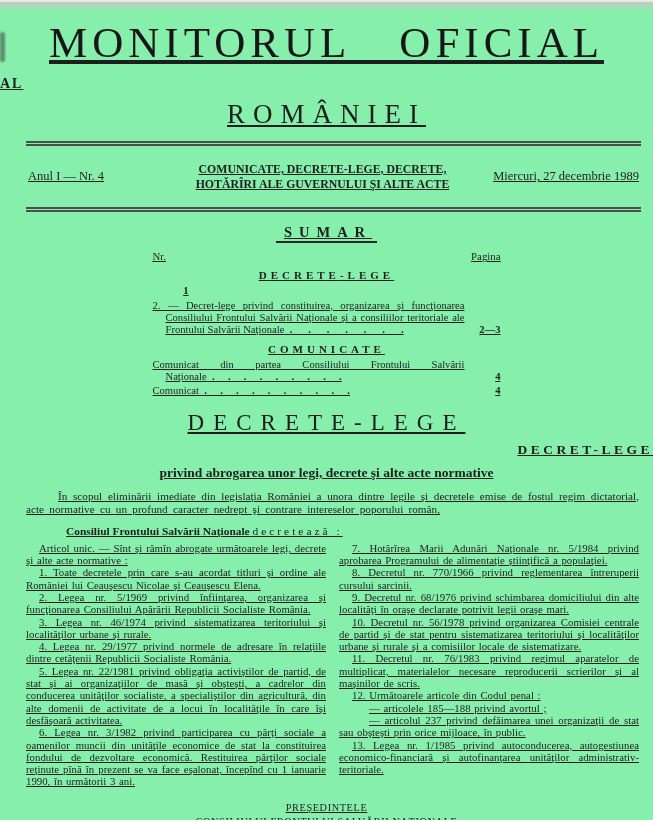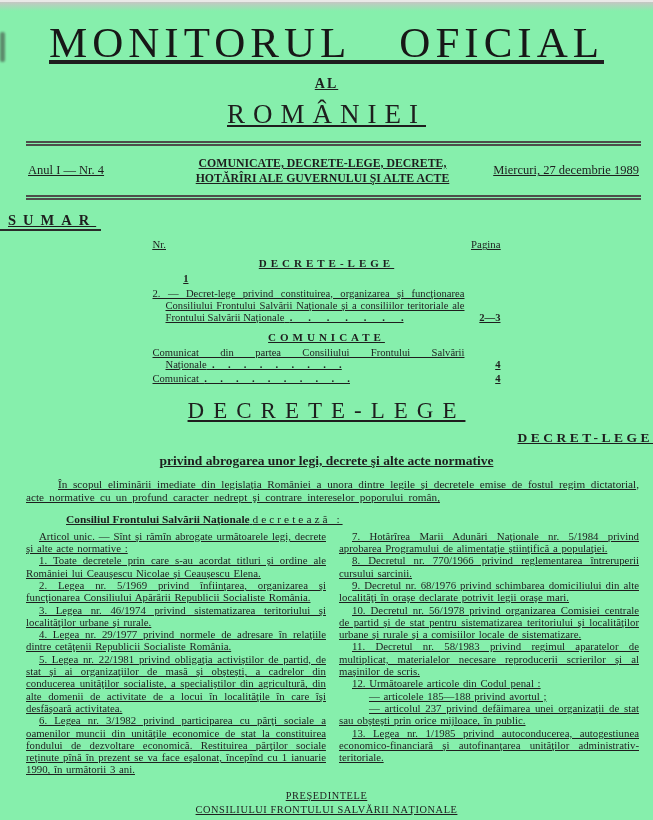--- a/index.html
+++ b/index.html
@@ -11,31 +11,31 @@
     text-decoration:underline;
   }
   .scan-top { position:absolute; top:0; left:0; width:653px; height:9px;
     background:linear-gradient(#c6c6c4, rgba(255,255,255,0)); }
   .scan-smudge { position:absolute; top:30px; left:0; width:5px; height:30px;
     background:#3a3a38; filter:blur(1.2px); opacity:.55; border-radius:2px; }
 
   
   .m-title { text-align:center; margin:16px 8px 0 8px; font-size:43px;
     letter-spacing:5px; word-spacing:34px; font-weight:normal; color:#171717; }
-  .m-al { text-align:center; margin-top:9px; font-size:14px; font-weight:bold; letter-spacing:2px; }
+  .m-al { margin-top:9px; font-size:14px; font-weight:bold; letter-spacing:2px; }
   .m-ro { text-align:center; margin-top:7px; font-size:27px; letter-spacing:8px; }
 
   .band { margin:11px 12px 0 26px; border-top:5px double #4d4d4b;
-    border-bottom:5px double #4d4d4b; display:flex; align-items:center; padding:10px 2px; }
+    border-bottom:5px double #4d4d4b; display:flex; align-items:center; padding:16px 2px; }
   .band-left { width:150px; font-size:12.5px; }
   .band-center { flex:1; text-align:center; font-weight:bold; font-size:11.8px; line-height:1.25; }
   .band-right { width:172px; font-size:12.5px; text-align:right; }
 
   
-  .sumar-head { text-align:left; margin-top:11px; }
+  .sumar-head { text-align:center; margin-top:11px; }
   .sumar-head span { font-size:14.5px; font-weight:bold; letter-spacing:7px;
     border-bottom:2px solid #2a2a2a; padding:0 5px 1px 8px; }
   .sumar-table { width:348px; margin:9px auto 0; font-size:10.6px; }
   .sumar-cols { display:flex; justify-content:space-between; font-size:10.8px; }
   .sumar-cols span { text-decoration:underline; }
   .s-section-title { text-align:center; font-weight:bold; letter-spacing:4px;
     font-size:11px; margin:7px 0 4px; }
   .s-entry { display:flex; align-items:flex-end; margin-bottom:2px; }
   .s-entry-text { flex:1; padding-left:13px; text-indent:-13px; line-height:1.14; text-align:justify; }
   .leader { white-space:pre; font-weight:bold; }
@@ -131,21 +131,21 @@
       <p>3. Legea nr. 46/1974 privind sistematizarea teritoriului şi localităţilor urbane şi rurale.</p>
       <p>4. Legea nr. 29/1977 privind normele de adresare în relaţiile dintre cetăţenii Republicii Socialiste România.</p>
       <p>5. Legea nr. 22/1981 privind obligaţia activiştilor de partid, de stat şi ai organizaţiilor de masă şi obşteşti, a cadrelor din conducerea unităţilor socialiste, a specialiştilor din agricultură, din alte domenii de activitate de a locui în localităţile în care îşi desfăşoară activitatea.</p>
       <p>6. Legea nr. 3/1982 privind participarea cu părţi sociale a oamenilor muncii din unităţile economice de stat la constituirea fondului de dezvoltare economică. Restituirea părţilor sociale reţinute pînă în prezent se va face eşalonat, începînd cu 1 ianuarie 1990, în următorii 3 ani.</p>
     </div>
     <div class="col">
       <p>7. Hotărîrea Marii Adunări Naţionale nr. 5/1984 privind aprobarea Programului de alimentaţie ştiinţifică a populaţiei.</p>
       <p>8. Decretul nr. 770/1966 privind reglementarea întreruperii cursului sarcinii.</p>
       <p>9. Decretul nr. 68/1976 privind schimbarea domiciliului din alte localităţi în oraşe declarate potrivit legii oraşe mari.</p>
       <p>10. Decretul nr. 56/1978 privind organizarea Comisiei centrale de partid şi de stat pentru sistematizarea teritoriului şi localităţilor urbane şi rurale şi a comisiilor locale de sistematizare.</p>
-      <p>11. Decretul nr. 58/1983 privind regimul aparatelor de multiplicat, materialelor necesare reproducerii scrierilor şi al maşinilor de scris.</p>
+      <p>11. Decretul nr. 76/1983 privind regimul aparatelor de multiplicat, materialelor necesare reproducerii scrierilor şi al maşinilor de scris.</p>
       <p>12. Următoarele articole din Codul penal :</p>
       <p class="indent2">— articolele 185—188 privind avortul ;</p>
       <p class="indent2">— articolul 237 privind defăimarea unei organizaţii de stat sau obşteşti prin orice mijloace, în public.</p>
       <p>13. Legea nr. 1/1985 privind autoconducerea, autogestiunea economico-financiară şi autofinanţarea unităţilor administrativ-teritoriale.</p>
     </div>
   </div>
 
   <div class="sig">
     <div>PREŞEDINTELE</div>
     <div>CONSILIULUI FRONTULUI SALVĂRII NAŢIONALE</div>

